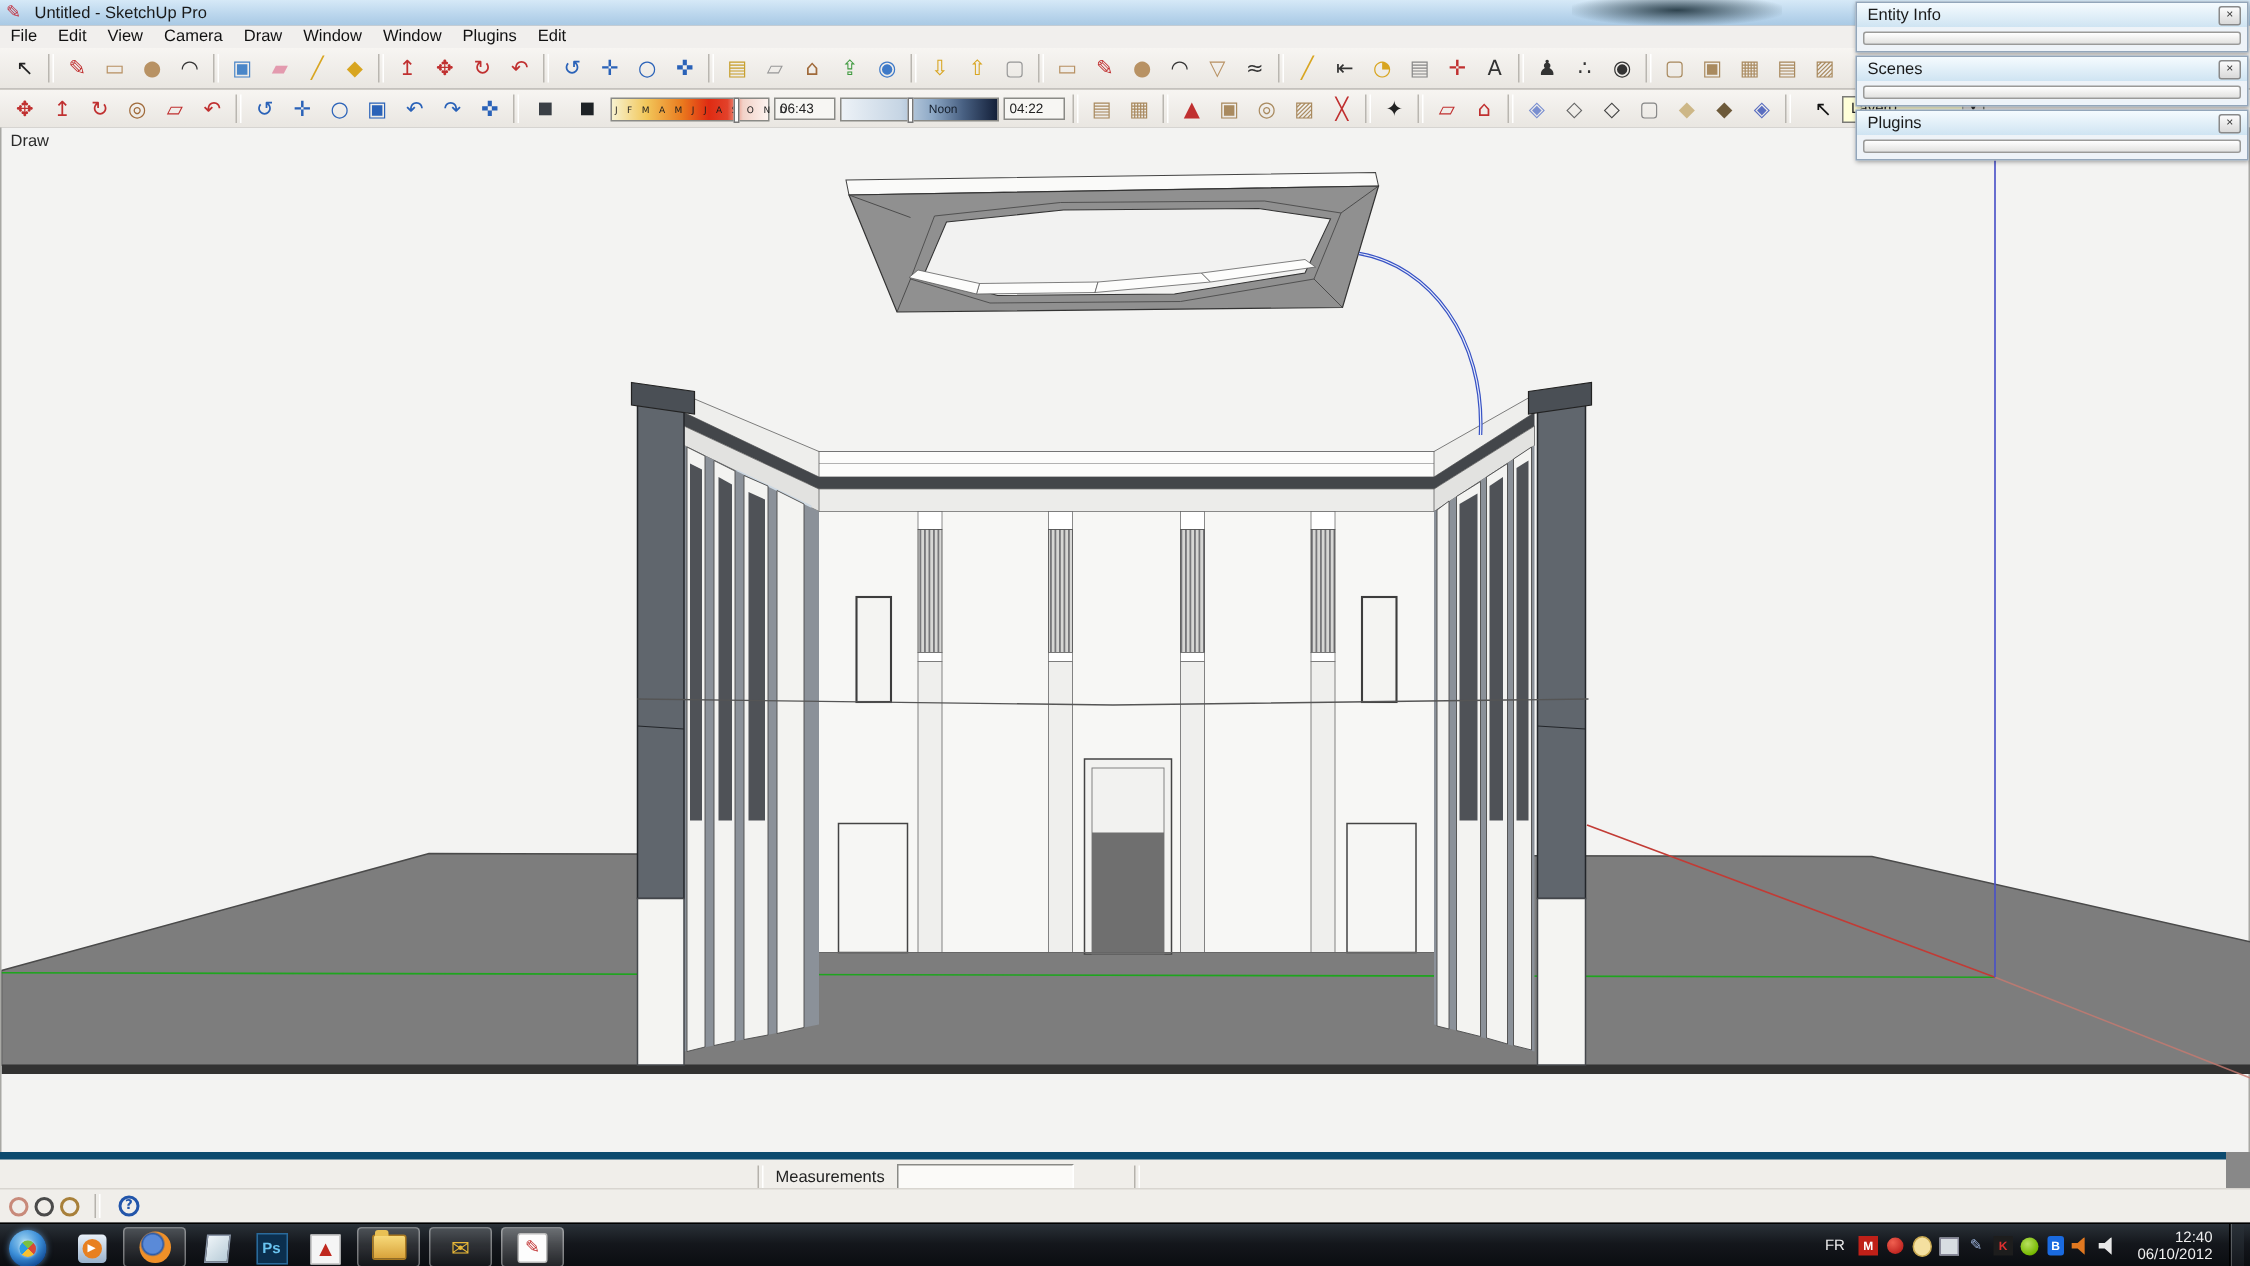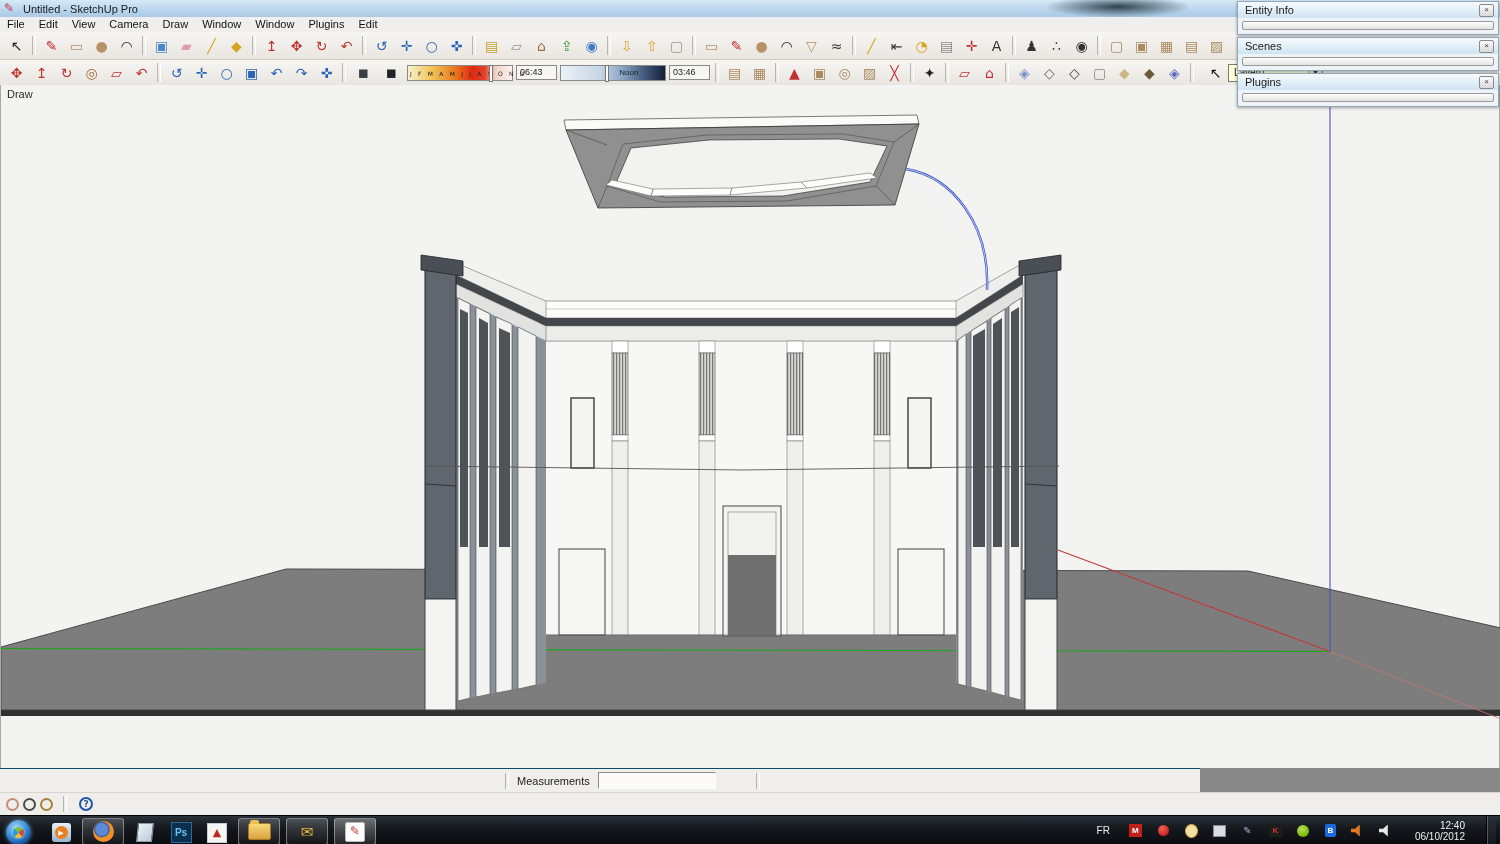--- a/index.html
+++ b/index.html
@@ -49,22 +49,22 @@
     justify-content:space-between;padding:0 4px 0 7px;font-size:11px;color:#1a1a1a;}
   .pclose{width:13px;height:11px;border:1px solid #8a8a8a;border-radius:2px;
     background:linear-gradient(#fcfcfc,#d9d9d9);font-size:8px;line-height:10px;text-align:center;color:#333;}
   .pbody{height:7px;margin:3px 4px 4px 4px;border:1px solid #9a9a98;border-radius:2px;
     background:linear-gradient(#ffffff,#e2e2e0);}
   
   #viewport{position:absolute;left:0;top:85px;width:1500px;height:683px;background:#f3f3f2;
     border-left:1px solid #a8a8a4;border-right:1px solid #a8a8a4;box-sizing:border-box;}
   #viewlabel{position:absolute;left:6px;top:3px;font-size:11px;color:#2b2b2b;}
   
-  .status1{position:absolute;left:0;top:768px;width:1200px;height:23px;background:#f0eeea;
-    border-top:1px solid #0c4a6e;display:flex;align-items:center;font-size:11px;color:#222;}
+  .status1{position:absolute;left:0;top:768px;width:1484px;height:23px;background:#f0eeea;
+    border-top:5px solid #0c4a6e;display:flex;align-items:center;font-size:11px;color:#222;}
   .vsep{width:2px;height:16px;border-left:1px solid #b5b2ac;border-right:1px solid #fff;margin:0 8px;}
   .measbox{width:110px;height:15px;border:1px solid #8a8a86;border-bottom-color:#fff;
     border-right-color:#fff;background:#fbfaf8;font-size:10px;padding:0 3px;font-family:"Liberation Sans",sans-serif;}
   .status2{position:absolute;left:0;top:792px;width:1500px;height:23px;background:#f0eeea;
     border-top:1px solid #d8d5d0;display:flex;align-items:center;padding-left:4px;box-sizing:border-box;}
   .ring{width:13px;height:13px;border-radius:50%;margin:0 2px;box-sizing:border-box;}
   .r1{border:2px solid #c88a7a;}
   .r2{border:2px solid #4a4a4a;}
   .r3{border:2px solid #a8803a;}
   .help{width:14px;height:14px;border-radius:50%;border:2px solid #2255aa;color:#2255aa;
@@ -95,21 +95,21 @@
     font:bold 10px/19px "Liberation Sans",sans-serif;text-align:center;}
   .rdr{width:18px;height:18px;background:#f5f5f5;border:1px solid #ccc;color:#c0281e;
     font:bold 11px/17px "DejaVu Sans",sans-serif;text-align:center;}
   .folder{width:21px;height:15px;background:linear-gradient(#f7d979,#d8a23a);border-radius:2px;
     position:relative;border:1px solid #a87820;}
   .folder:before{content:"";position:absolute;left:1px;top:-4px;width:9px;height:4px;
     background:#e8c054;border-radius:2px 2px 0 0;}
   .env{font:15px "DejaVu Sans",sans-serif;color:#e8b838;}
   .sku{width:18px;height:18px;background:#fdfdfd;border-radius:2px;border:1px solid #bbb;
     color:#c03030;font:12px/17px "DejaVu Sans",sans-serif;text-align:center;}
-  .tray{margin-left:auto;display:flex;align-items:center;gap:15px;padding-right:4px;}
+  .tray{margin-left:auto;display:flex;align-items:center;gap:5px;padding-right:4px;}
   .lang{font-size:10px;color:#eee;margin-right:4px;}
   .ti{width:13px;height:13px;display:flex;align-items:center;justify-content:center;
     font:bold 8px "Liberation Sans",sans-serif;}
   .tiM{background:#c02018;color:#fff;}
   .tiDot{width:11px;height:11px;border-radius:50%;background:radial-gradient(circle at 35% 30%,#f06050,#b01010);}
   .tiClk{width:12px;height:12px;border-radius:50%;background:#f4e0a0;border:1px solid #c8a850;}
   .tiDsp{width:13px;height:10px;background:#d8dde2;border:1px solid #889;}
   .tiPen{color:#9ab0d8;font:10px "DejaVu Sans",sans-serif;}
   .tiK{background:#1d1d1d;color:#e03030;}
   .tiNv{width:12px;height:12px;border-radius:50%;background:radial-gradient(circle at 40% 35%,#b8e060,#76b900 70%,#3a6a00);}
@@ -231,21 +231,21 @@
     <span class="ic cube" style="color:#1e2226">◼</span>
     <div class="mslider">
       <span class="mlabels">J F M A M J J A S O N D</span>
       <i class="tick" style="left:78%"></i>
     </div>
     <div class="tfield">06:43</div>
     <div class="tslider">
       <span class="noon">Noon</span>
       <i class="tick" style="left:42%"></i>
     </div>
-    <div class="tfield">03:46</div>
+    <div class="tfield">04:22</div>
   </div>
   <span class="tsep"></span>
   <div class="trow">
 
   <span class="ic" style="color: rgb(169, 138, 95);">▤</span>
       <span class="ic" style="color: rgb(169, 138, 95);">▦</span>
       <span class="tsep"></span>
       <span class="ic" style="color: rgb(192, 48, 48);">▲</span>
       <span class="ic" style="color: rgb(169, 138, 95);">▣</span>
       <span class="ic" style="color: rgb(169, 138, 95);">◎</span>

